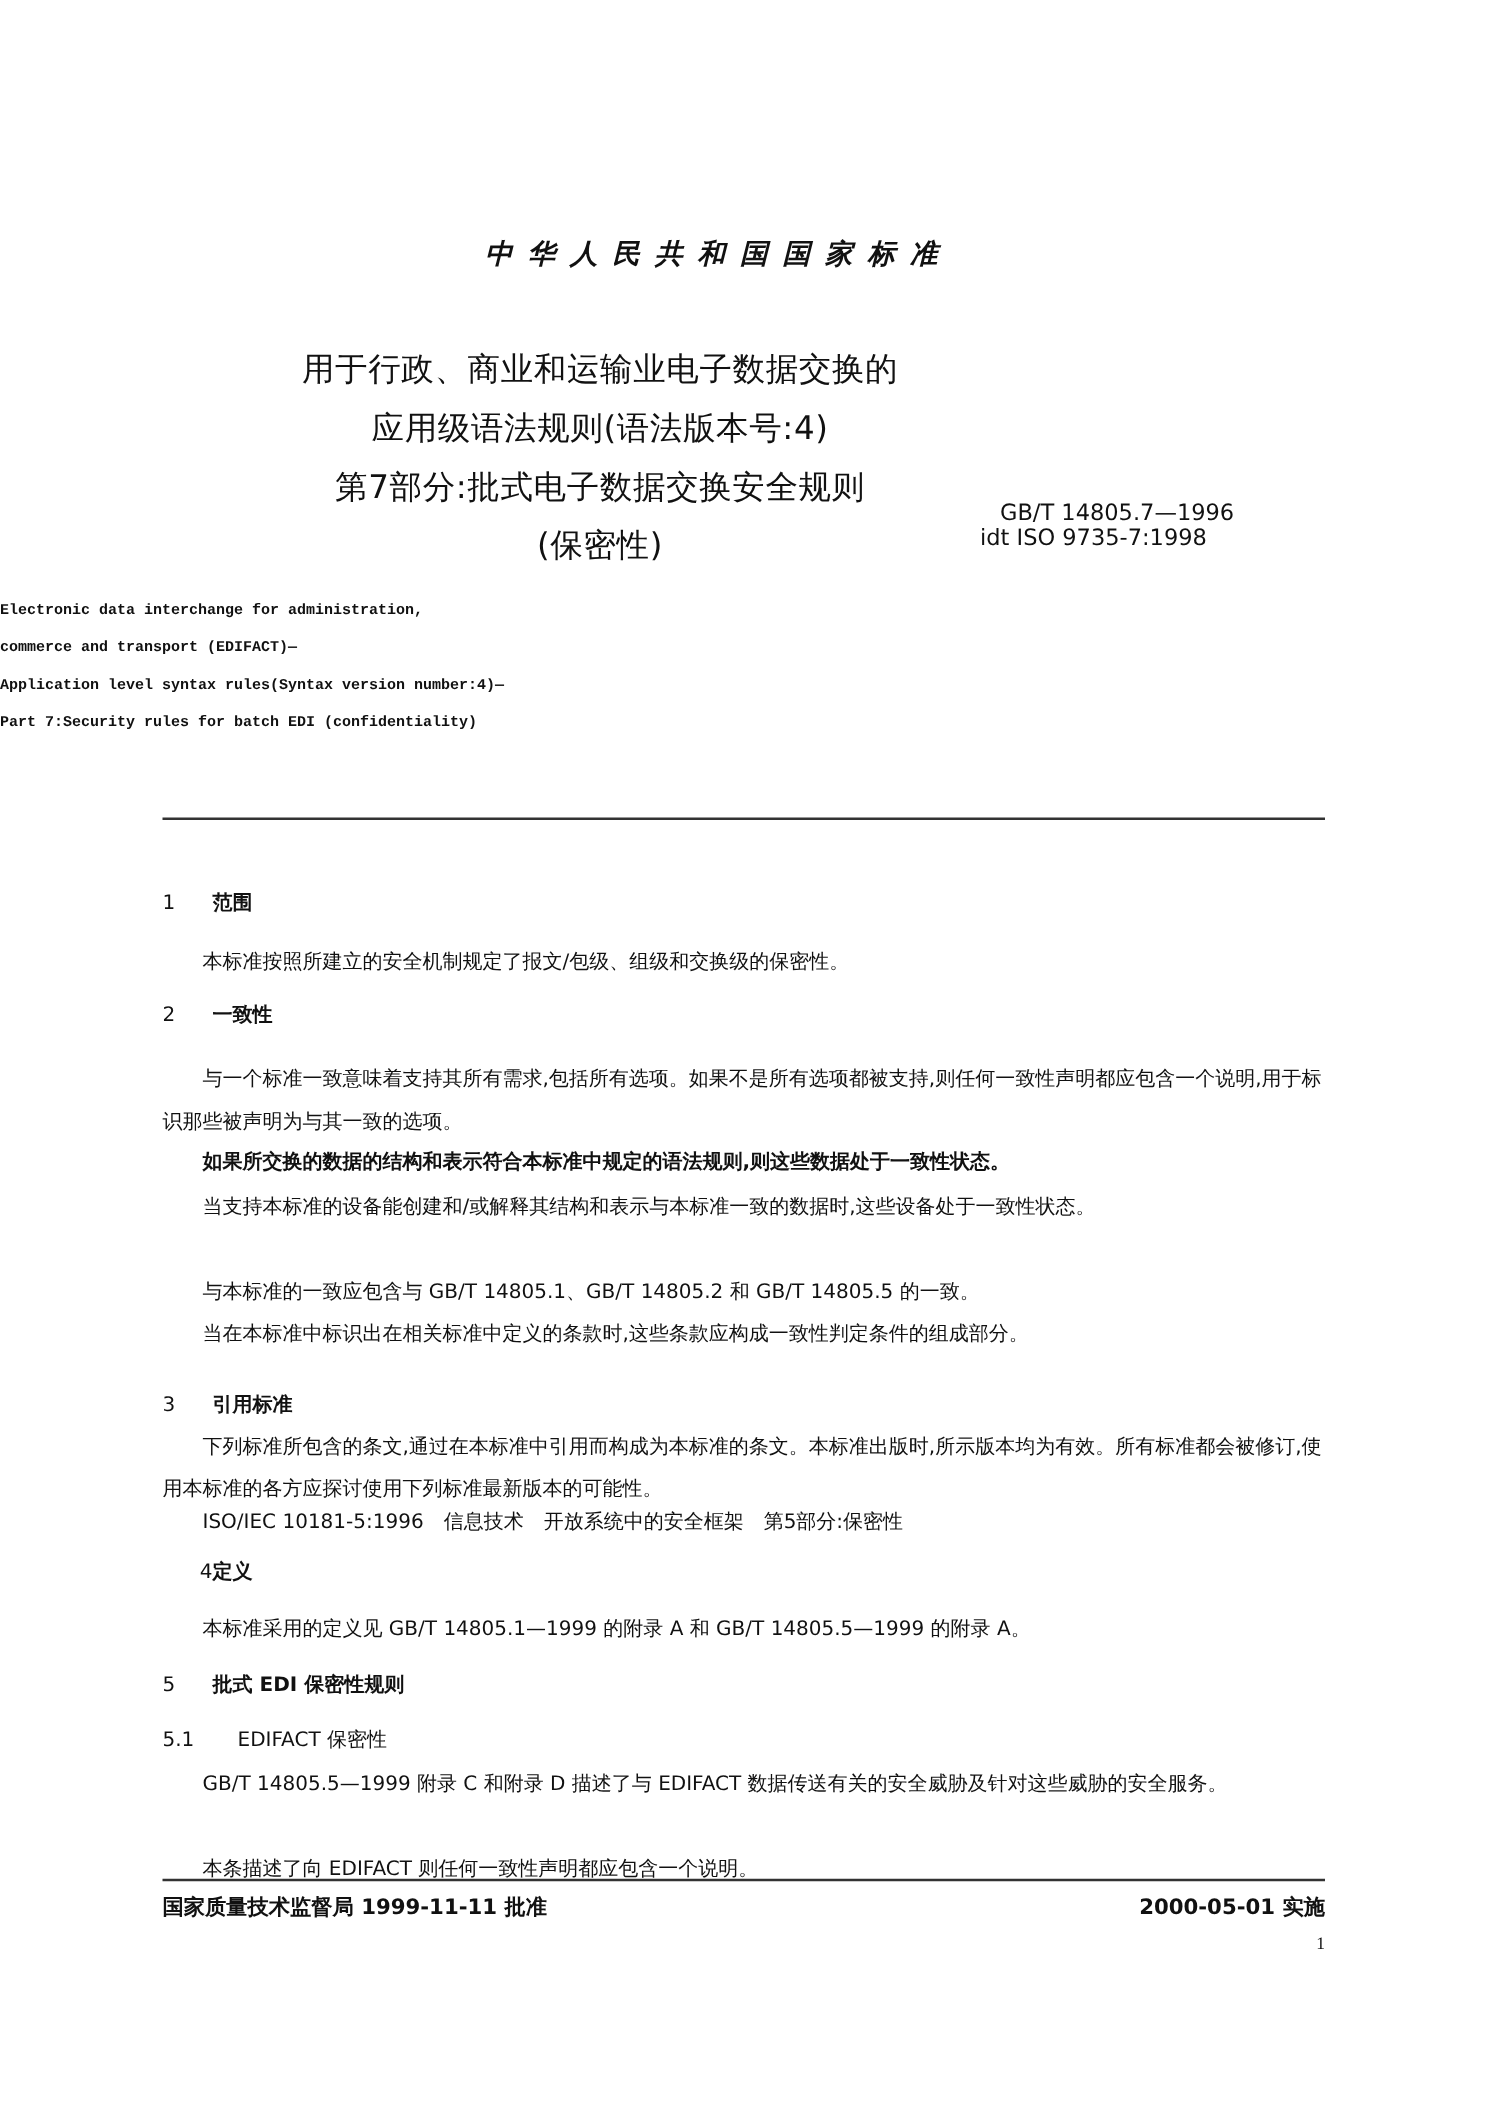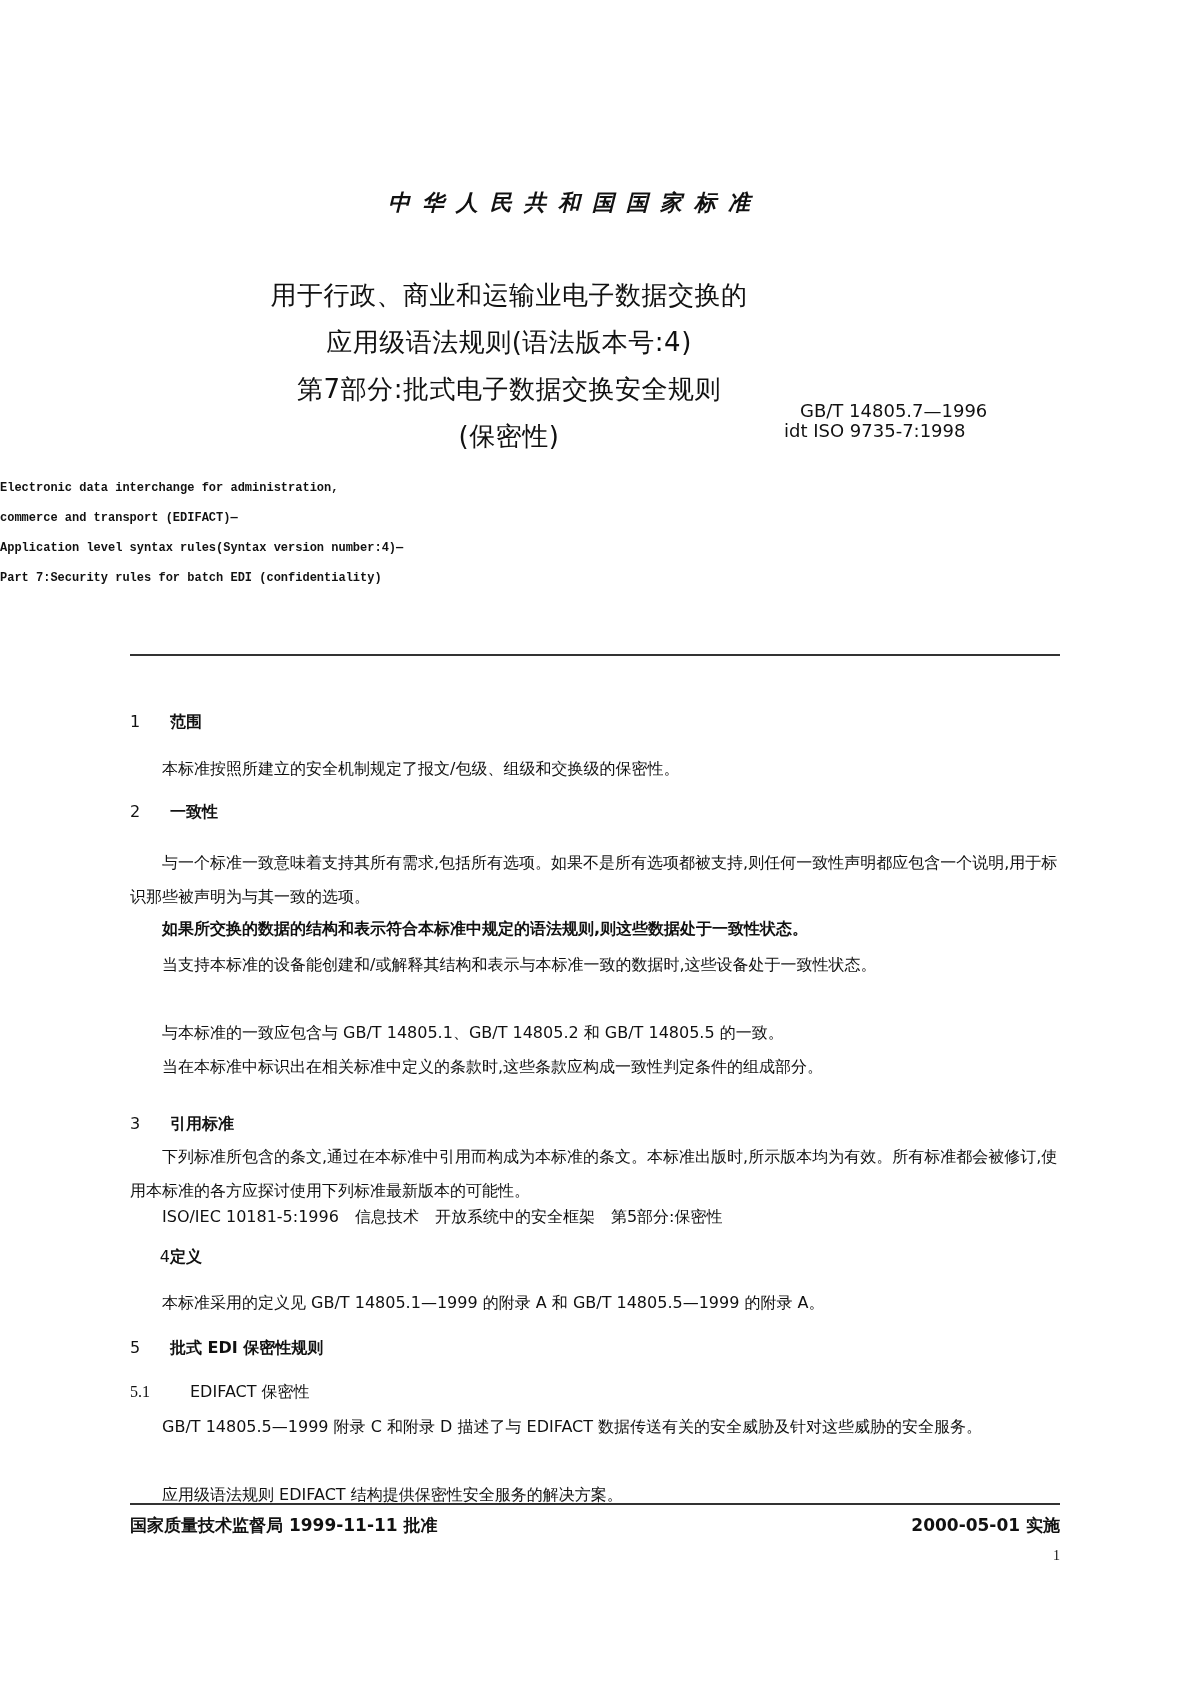--- a/index.html
+++ b/index.html
@@ -1,20 +1,20 @@
 <!DOCTYPE html>
 <html><head>
   <meta charset="utf-8">
   <style>
     html, body { margin: 0; padding: 0; background: #ffffff; }
     body { width: 1191px; height: 1684px; position: relative; overflow: hidden;
            font-family: "DejaVu Sans", "Liberation Sans", sans-serif; color: #111; }
     .abs { position: absolute; white-space: nowrap; }
     .national { left: 0; width: 960px; top: 188px; text-align: center; font-size: 22px; font-weight: bold; letter-spacing: 12px; padding-left: 0; font-style: italic; }
-    .ctitle { left: 0; width: 960px; text-align: center; font-size: 26px; letter-spacing: 0.5px; padding-left: 29px; }
+    .ctitle { left: 0; width: 960px; text-align: center; font-size: 26px; letter-spacing: 0.5px; }
     .gbcode { left: 800px; top: 400px; font-size: 18px; }
     .idt { left: 784px; top: 420px; font-size: 18px; }
     .etitle { left: 0; width: 960px; text-align: left; font-family: Liberation Mono, monospace; font-weight: bold; font-size: 12px; }
     .rule { position: absolute; left: 130px; width: 930px; border-top: 2px solid #333; height: 0; }
     .h { left: 130px; font-size: 16px; font-weight: bold; }
     .h .num { display: inline-block; width: 40px; font-weight: normal; }
     .p { left: 130px; width: 930px; font-size: 16px; line-height: 34px; white-space: normal; text-indent: 2em; font-family: "DejaVu Sans", sans-serif; }
     .sub { left: 130px; font-size: 16px; }
     .footer-left { left: 130px; top: 1514px; font-size: 17px; font-weight: bold; }
     .footer-right { right: 131px; top: 1514px; font-size: 17px; font-weight: bold; }
@@ -63,22 +63,22 @@
 <div class="abs h" style="top:1247px;text-align:right;">
   <span class="num">4</span><span>定义</span>
 </div>
 <div class="abs p" style="top:1286px;">本标准采用的定义见 GB/T 14805.1—1999 的附录 A 和 GB/T 14805.5—1999 的附录 A。</div>
 
 <div class="abs h" style="top:1338px;">
   <span class="num">5</span><span>批式 EDI 保密性规则</span>
 </div>
 
 <div class="abs sub" style="top:1382px;">
-  <span style="display:inline-block;width:60px;font-family:Liberation Serif, serif;">5.1</span><span>EDIFACT 保密性</span>
+  <span style="display:inline-block;width:60px;">5.1</span><span>EDIFACT 保密性</span>
 </div>
 <div class="abs p" style="top:1410px;">GB/T 14805.5—1999 附录 C 和附录 D 描述了与 EDIFACT 数据传送有关的安全威胁及针对这些威胁的安全服务。</div>
-<div class="abs p" style="top:1478px;">应用级语法规则 EDIFACT 结构提供保密性安全服务的解决方案。</div>
+<div class="abs p" style="top:1478px;">本条描述了向 EDIFACT 则任何一致性声明都应包含一个说明。</div>
 
 <div class="rule" style="top:1503px;"></div>
 
 <div class="abs footer-left">国家质量技术监督局 1999-11-11 批准</div>
 <div class="abs footer-right">2000-05-01 实施</div>
 <div class="abs pageno">1</div>
 
 </body></html>

